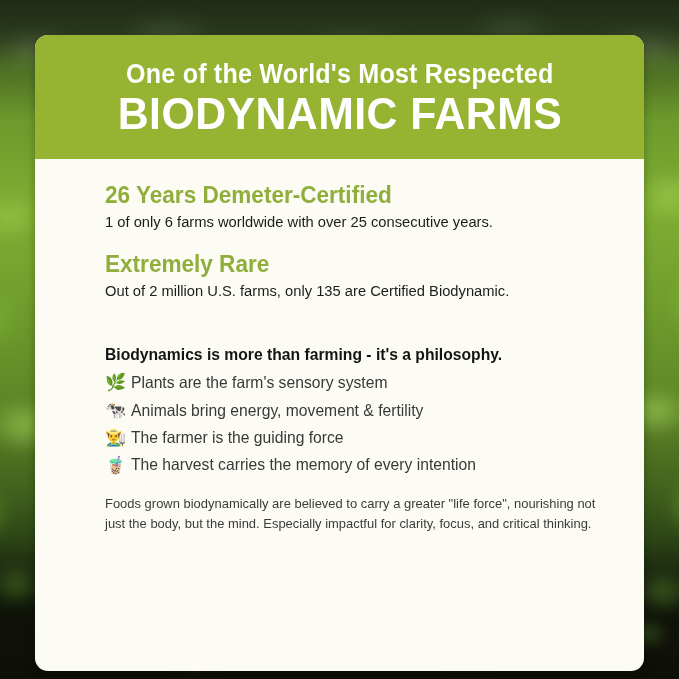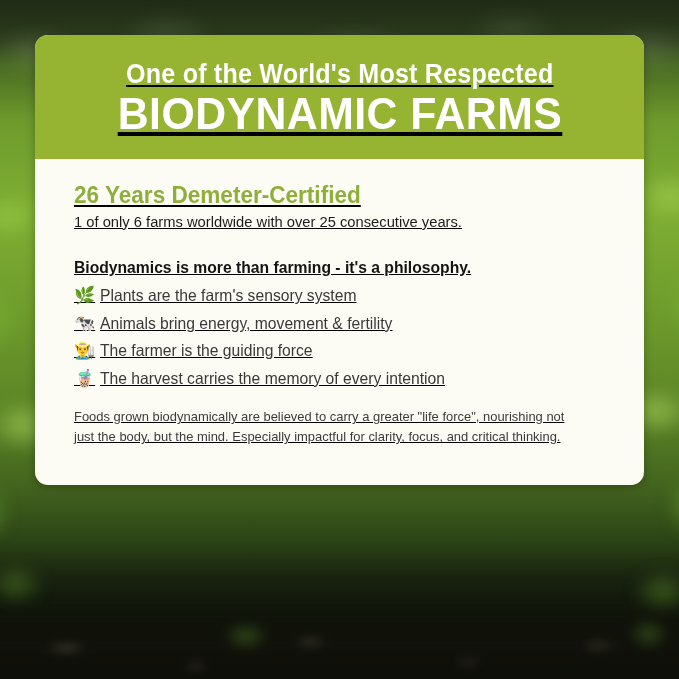--- a/index.html
+++ b/index.html
@@ -61,26 +61,26 @@
       radial-gradient(ellipse 26px 8px at 86% 38%, rgba(140,130,112,.30), transparent 70%),
       radial-gradient(ellipse 34px 22px at 37% 30%, rgba(70,110,35,.55), transparent 70%),
       radial-gradient(ellipse 30px 24px at 93% 28%, rgba(66,104,32,.55), transparent 70%),
       linear-gradient(to bottom, rgba(20,26,14,0) 0%, rgba(22,20,14,.55) 40%, rgba(14,13,9,.85) 100%);
     filter:blur(4px);
   }
 
   
   #card {
     position:absolute; left:35px; top:35px;
-    width:609px; height:450px;
+    width:609px; height:636px;
     background:#fdfcf4;
     border-radius:13px;
     overflow:hidden;
     box-shadow:0 2px 10px rgba(0,0,0,.28);
-    display:flex; flex-direction:column;text-decoration:underline;
+    display:flex; flex-direction:column;
   }
 
   
   #header-band {
     background:#96b332;
     height:124px;
     flex:0 0 124px;
     display:flex; flex-direction:column;
     align-items:center; justify-content:center;
     padding-top:4px;
@@ -101,21 +101,21 @@
     letter-spacing:.5px;
     transform:scaleX(.95);
     line-height:1.08;
     margin-top:2px;
     white-space:nowrap;
   }
 
   
   #card-body {
     flex:1 1 auto;
-    padding:22px 34px 0 39px;
+    padding:22px 34px 0 70px;
     display:flex; flex-direction:column;
   }
 
   .section { margin-bottom:17px; }
   .section-title {
     color:#8fae3c;
     font-size:24px;
     font-weight:bold;
     letter-spacing:0px;
     transform:scaleX(.94);
@@ -126,21 +126,21 @@
   .section-body {
     color:#1c1c1c;
     font-size:15.5px;
     line-height:1.42;
     transform:scaleX(.95);
     transform-origin:left center;
     margin-top:2px;
   }
   .section-body .ln { display:block; white-space:nowrap; }
 
-  #philosophy-block { margin-top:7px; }
+  #philosophy-block { margin-top:25px; }
   .philosophy-title {
     color:#141414;
     font-size:16.5px;
     font-weight:bold;
     transform:scaleX(.95);
     transform-origin:left center;
     line-height:1.3;
     margin-bottom:7px;
     white-space:nowrap;
   }
@@ -193,20 +193,26 @@
 
   <div id="card-body">
 
     <div class="section">
       <div class="section-title">26 Years Demeter-Certified</div>
       <div class="section-body">
         <span class="ln">1 of only 6 farms worldwide with over 25 consecutive years.</span>
       </div>
     </div>
 
+    <div class="section">
+      <div class="section-title">Extremely Rare</div>
+      <div class="section-body">
+        <span class="ln">Out of 2 million U.S. farms, only 135 are Certified Biodynamic.</span>
+      </div>
+    </div>
 
 
     <div id="philosophy-block">
       <div class="philosophy-title">Biodynamics is more than farming - it's a philosophy.</div>
       <ul class="bullet-list">
         <li class="bullet-item">
           <span class="bullet-emoji">🌿</span>
           <span class="bullet-text">Plants are the farm's sensory system</span>
         </li>
         <li class="bullet-item">

